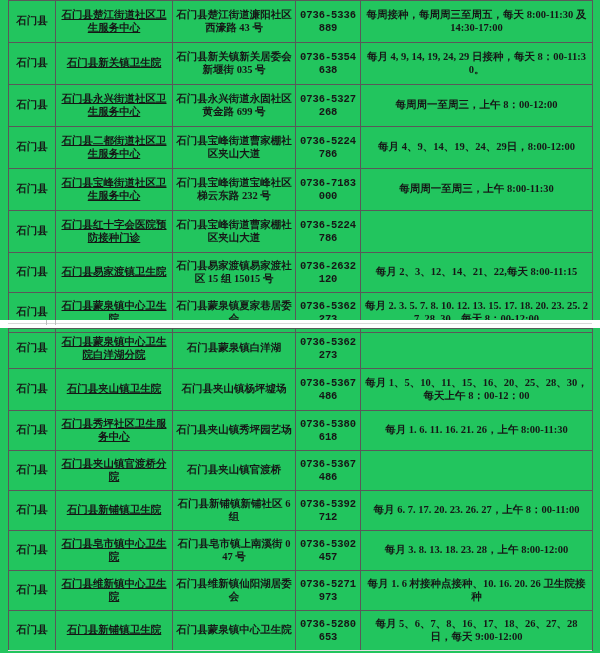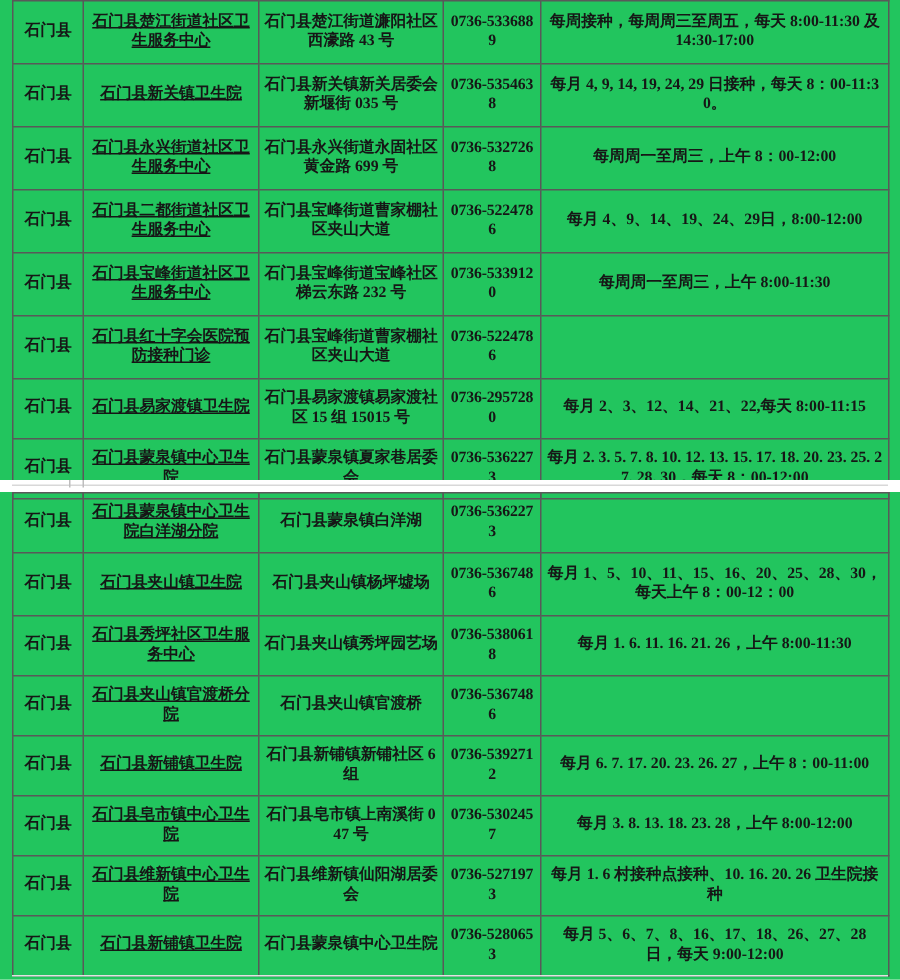--- a/index.html
+++ b/index.html
@@ -50,21 +50,21 @@
   col.c-county  { width: 47px; }
   col.c-org     { width: 117px; }
   col.c-addr    { width: 123px; }
   col.c-phone   { width: 65px; }
   col.c-sched   { width: 232px; }
 
   td.county { font-size: 10.5px; }
   td.org    { font-size: 10.5px; text-decoration: underline; }
   td.addr   { font-size: 10.5px; margin-left: 38px; }
   td.phone  {
-    font-family: Liberation Serif, serif;
+    font-family: Liberation Mono, monospace;
     font-size: 8.5px;
     font-weight: normal;
     letter-spacing: -0.1px;
     color: #2a2a2a;
   }
   td.sched  { font-size: 10px; padding-left: 5px; padding-right: 5px; }
 
   .page-gap {
     position: absolute;
     left: 0;
@@ -140,35 +140,35 @@
           <td class="county">石门县</td>
           <td class="org">石门县二都街道社区卫生服务中心</td>
           <td class="addr">石门县宝峰街道曹家棚社区夹山大道</td>
           <td class="phone">0736-5224786</td>
           <td class="sched">每月 4、9、14、19、24、29日，8:00-12:00</td>
         </tr>
         <tr style="height: 42px;">
           <td class="county">石门县</td>
           <td class="org">石门县宝峰街道社区卫生服务中心</td>
           <td class="addr">石门县宝峰街道宝峰社区梯云东路 232 号</td>
-          <td class="phone">0736-5339120</td>
+          <td class="phone">0736-7183000</td>
           <td class="sched">每周周一至周三，上午 8:00-11:30</td>
         </tr>
         <tr style="height: 42px;">
           <td class="county">石门县</td>
           <td class="org">石门县红十字会医院预防接种门诊</td>
           <td class="addr">石门县宝峰街道曹家棚社区夹山大道</td>
           <td class="phone">0736-5224786</td>
           <td class="sched"></td>
         </tr>
         <tr style="height: 40px;">
           <td class="county">石门县</td>
           <td class="org">石门县易家渡镇卫生院</td>
           <td class="addr">石门县易家渡镇易家渡社区 15 组 15015 号</td>
-          <td class="phone">0736-2957280</td>
+          <td class="phone">0736-2632120</td>
           <td class="sched">每月 2、3、12、14、21、22,每天 8:00-11:15</td>
         </tr>
         <tr style="height: 40px;">
           <td class="county">石门县</td>
           <td class="org">石门县蒙泉镇中心卫生院</td>
           <td class="addr">石门县蒙泉镇夏家巷居委会</td>
           <td class="phone">0736-5362273</td>
           <td class="sched">每月 2. 3. 5. 7. 8. 10. 12. 13. 15. 17. 18. 20. 23. 25. 27. 28. 30，每天 8：00-12:00</td>
         </tr>
       </tbody>

